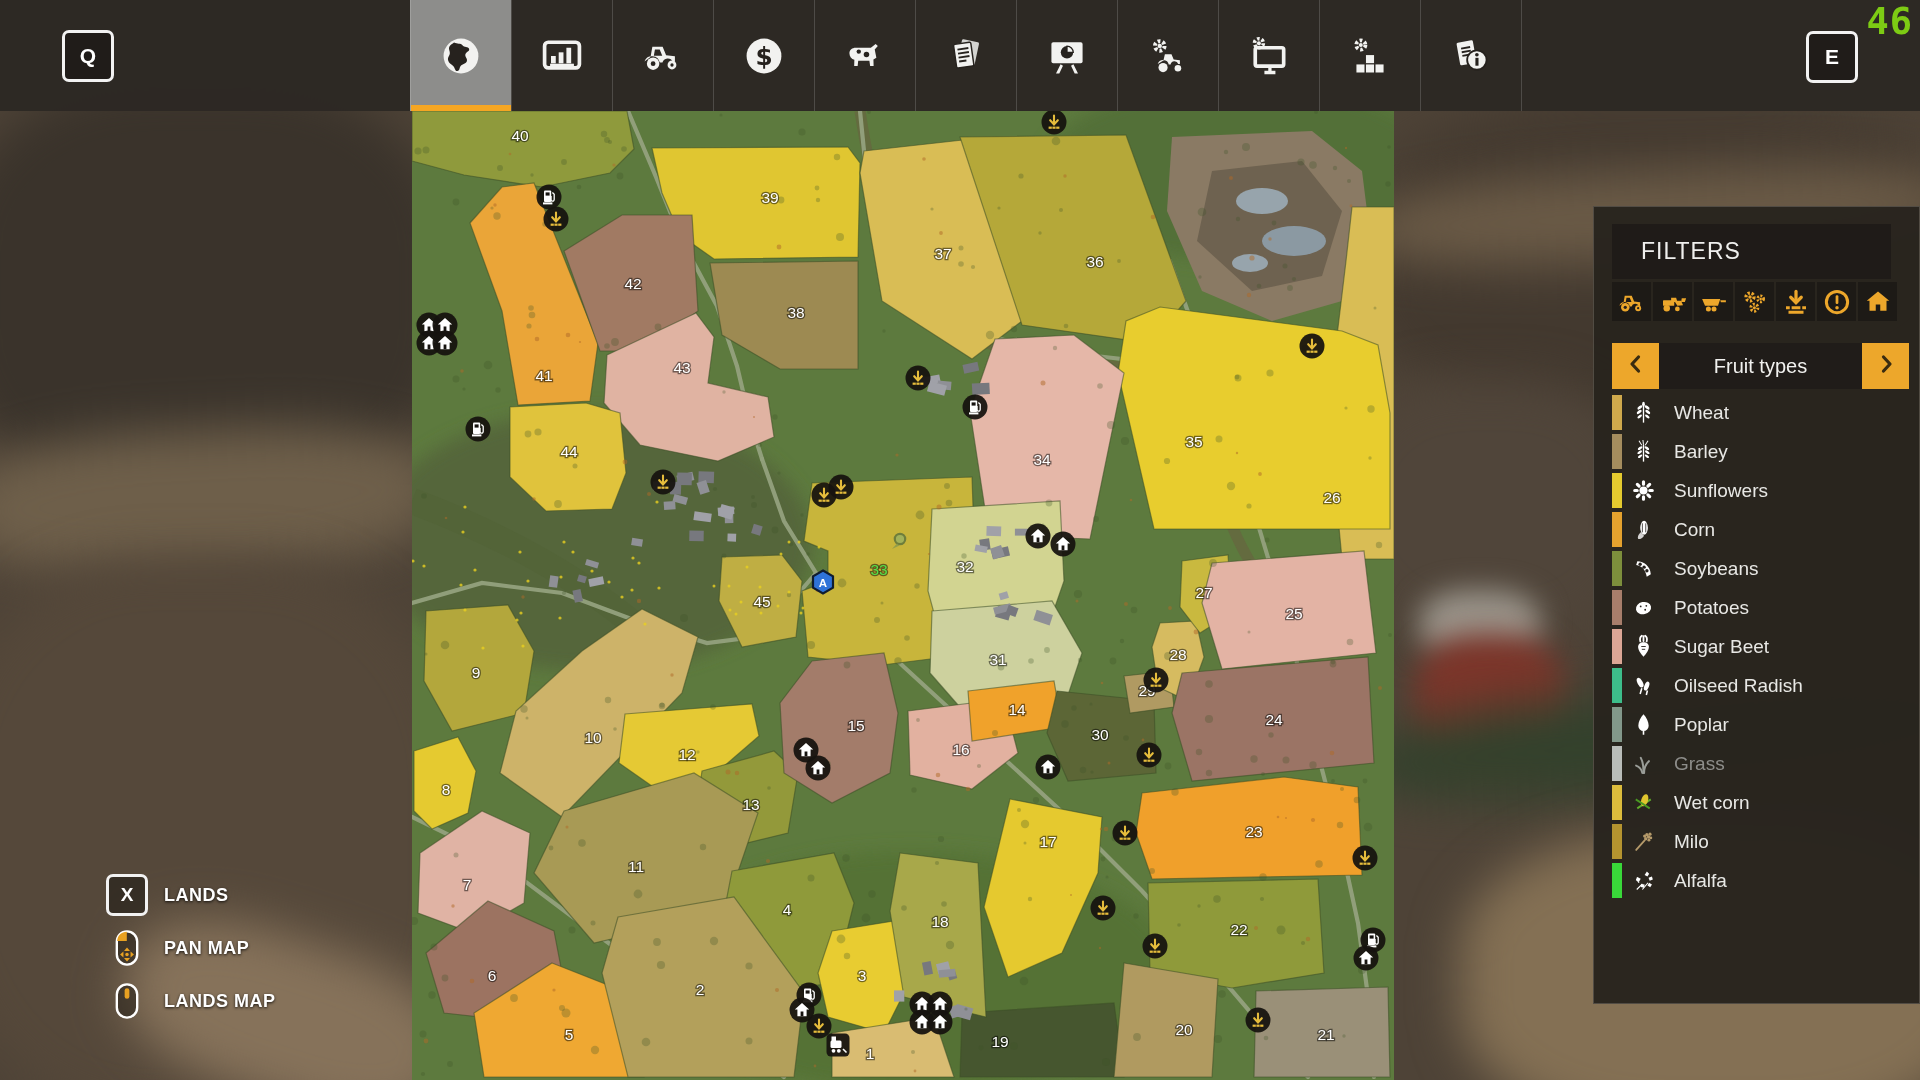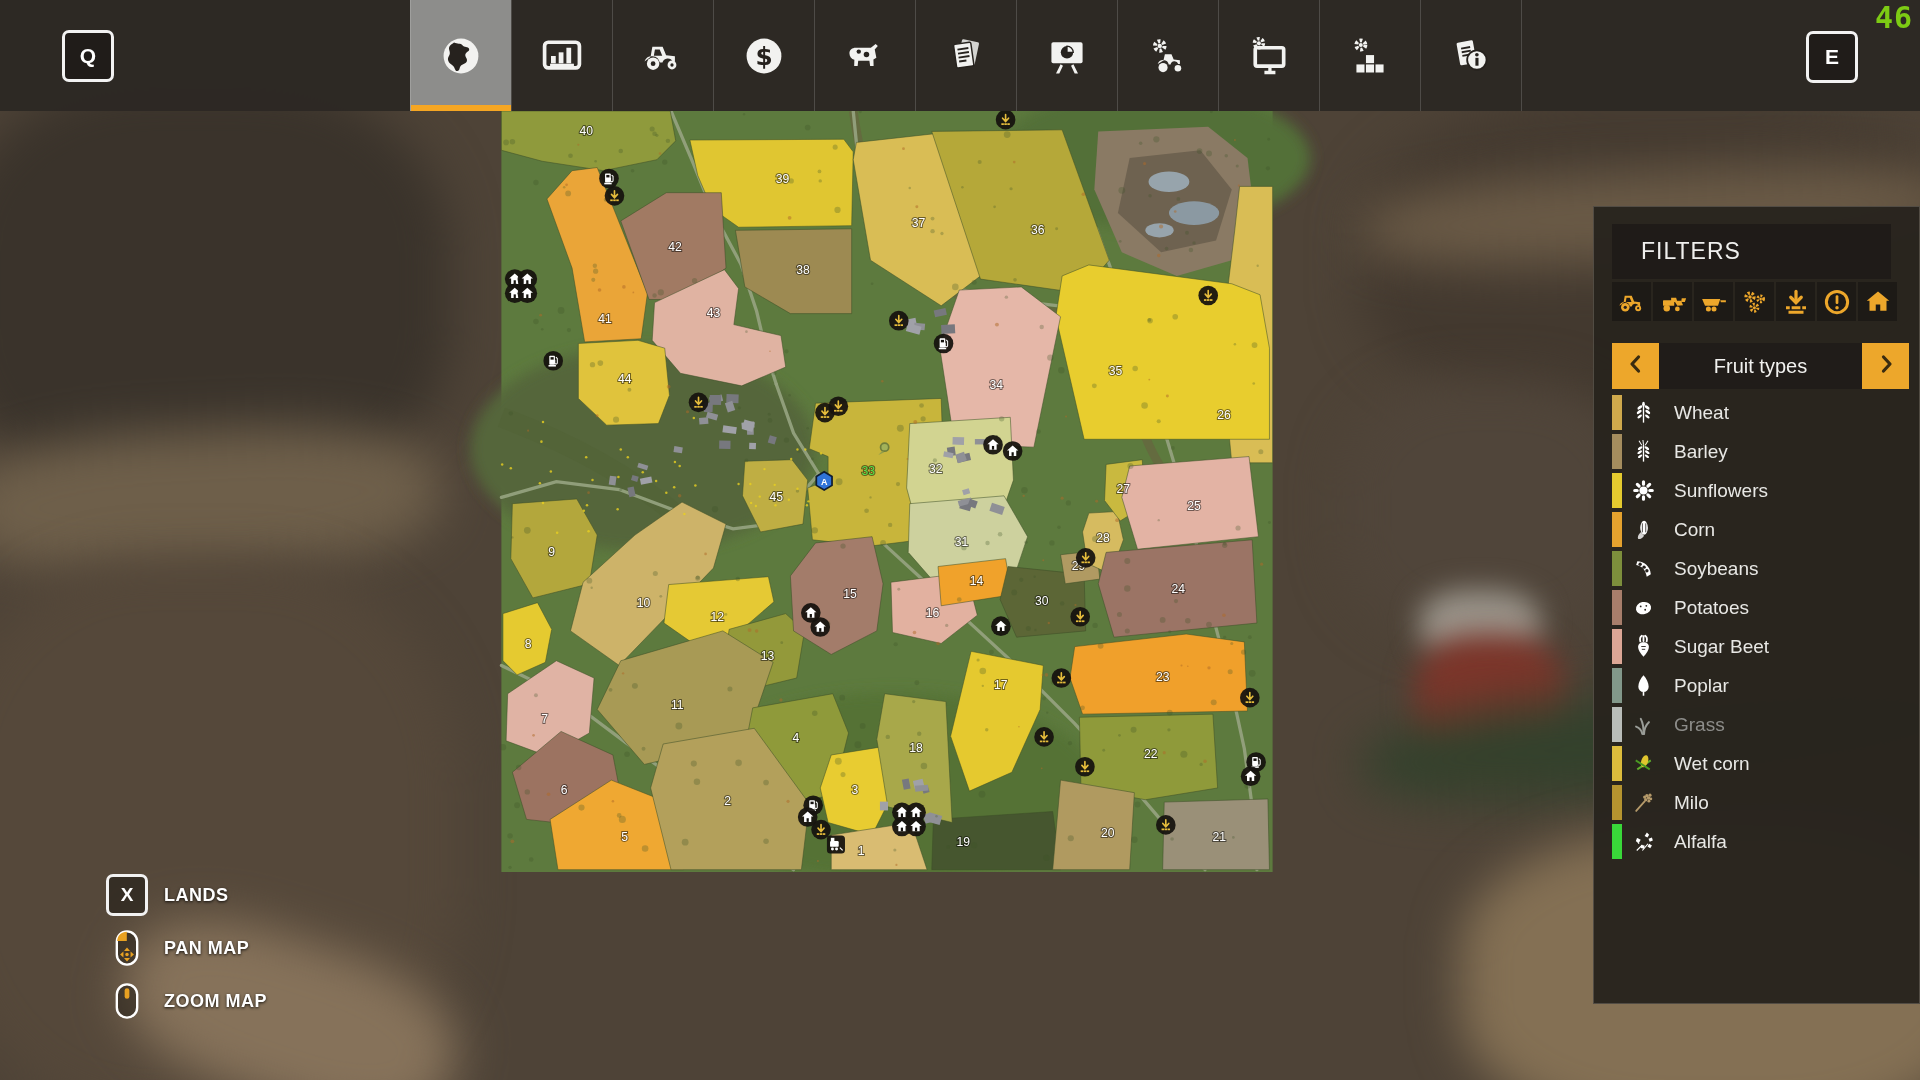--- a/index.html
+++ b/index.html
@@ -3,40 +3,40 @@
 <meta charset="utf-8">
 <style>
   html,body{margin:0;padding:0;background:#000;}
   .screen{position:relative;width:1920px;height:1080px;overflow:hidden;
           background:#4e4337;font-family:"Liberation Sans",sans-serif;}
 
   
   .blob{position:absolute;filter:blur(24px);border-radius:40%;}
 
   
-  #map-wrap{position:absolute;left:396px;top:111px;width:982px;height:761px;}
+  #map-wrap{position:absolute;left:412px;top:111px;width:982px;height:969px;}
   #map-svg{display:block;width:100%;height:100%;}
 
   
   .toolbar{position:absolute;left:0;top:0;width:1920px;height:111px;
            background:rgba(44,40,36,0.97);z-index:5;}
   .tabs{position:absolute;left:410px;top:0;height:111px;display:flex;}
   .tab{position:relative;width:100px;height:111px;display:flex;align-items:center;
        justify-content:center;border-left:1px solid rgba(255,255,255,0.16);color:#f2f2f0;}
   .tab:last-child{border-right:1px solid rgba(255,255,255,0.16);}
   .tab svg{width:44px;height:44px;}
   .tab.selected{background:#8d8d8b;}
   .tab.selected::after{content:"";position:absolute;left:0;bottom:0;width:100%;height:6px;
        background:#f5a623;}
   .keycap{position:absolute;width:46px;height:46px;border:3px solid #f2f2f2;border-radius:7px;
        background:rgba(22,19,16,0.55);color:#fff;font-size:21px;font-weight:bold;
        display:flex;align-items:center;justify-content:center;z-index:6;}
   #key-left{left:62px;top:30px;}
   #key-right{right:62px;top:31px;}
-  .fps{position:absolute;right:7px;top:0px;color:#7dcb14;font-weight:bold;font-size:30px;
+  .fps{position:absolute;right:7px;top:0px;color:#7dcb14;font-weight:bold;font-size:37px;
        font-family:"DejaVu Sans Mono",monospace;z-index:7;letter-spacing:1px;}
 
   
   .panel{position:absolute;left:1593px;top:206px;width:327px;height:798px;
          background:rgba(40,36,30,0.97);border:1px solid rgba(130,124,114,0.45);
          box-sizing:border-box;z-index:6;color:#e9e9e6;}
   .panel-header{position:absolute;left:18px;right:28px;top:17px;height:55px;
          background:rgba(30,27,23,0.9);display:flex;align-items:center;}
   .panel-title{font-size:23px;font-weight:500;letter-spacing:1px;color:#efefed;margin-left:29px;}
   .cat-row{position:absolute;left:18px;top:75px;display:flex;gap:2px;}
@@ -1101,20 +1101,31 @@
           <span class="fruit-ic"><svg viewBox="0 0 24 24" class="">
               <path fill="currentColor" d="M12 8.2c2.9 0 4.8 1.8 4.8 4.2 0 2.8-2.9 6.8-4.8 8.6-1.9-1.8-4.8-5.8-4.8-8.6 0-2.4 1.9-4.2 4.8-4.2z"></path>
               <g stroke="currentColor" stroke-width="1.6" fill="none" stroke-linecap="round">
                 <path d="M9.2 7.5C8.5 5 9 3.5 10.5 2.4M12 7.2V2.8M14.8 7.5c.7-2.5.2-4-1.3-5.1"></path>
               </g>
               <path d="M10 12h4M10.5 14.5h3" stroke="#26221e" stroke-width=".8"></path>
             </svg></span>
           <span class="fruit-label">Sugar Beet</span>
         </div>
         <div class="fruit-row">
+          <span class="fruit-bar" style="background:#3dbd8a"></span>
+          <span class="fruit-ic"><svg viewBox="0 0 24 24" class="">
+              <g fill="currentColor">
+                <ellipse cx="9" cy="9.5" rx="2.3" ry="4.6" transform="rotate(-28 9 9.5)"></ellipse>
+                <ellipse cx="14.8" cy="12.5" rx="2" ry="4.2" transform="rotate(22 14.8 12.5)"></ellipse>
+              </g>
+              <path d="M10.5 14.5l-1.5 5M15.5 16.5l-1 4" stroke="currentColor" stroke-width="1.4"></path>
+            </svg></span>
+          <span class="fruit-label">Oilseed Radish</span>
+        </div>
+        <div class="fruit-row">
           <span class="fruit-bar" style="background:#82988a"></span>
           <span class="fruit-ic"><svg viewBox="0 0 24 24" class="">
               <path fill="currentColor" d="M12 2.8c2.6 2.8 4.6 6.6 4.6 10.4a4.6 4.6 0 0 1-9.2 0c0-3.8 2-7.6 4.6-10.4z"></path>
               <rect x="11.3" y="17.5" width="1.4" height="3.6" fill="currentColor"></rect>
             </svg></span>
           <span class="fruit-label">Poplar</span>
         </div>
         <div class="fruit-row disabled">
           <span class="fruit-bar" style="background:#b9bdb9"></span>
           <span class="fruit-ic"><svg viewBox="0 0 24 24" class="">
@@ -1193,17 +1204,17 @@
         </span>
       <span class="legend-label">PAN MAP</span>
     </div>
     <div class="legend-row">
       <span class="legend-ic" id="mouse-zoom">
           <svg viewBox="0 0 28 36">
             <rect x="4.5" y="2.5" width="19" height="31" rx="9.5" fill="rgba(20,17,14,.45)" stroke="#fff" stroke-width="2.2"></rect>
             <rect x="11.8" y="6" width="4.4" height="10" rx="2.2" fill="#e8a122"></rect>
           </svg>
         </span>
-      <span class="legend-label">ZOOM MAP</span>
+      <span class="legend-label">LANDS MAP</span>
     </div>
   </div>
 
 </div>
 
 </body></html>

